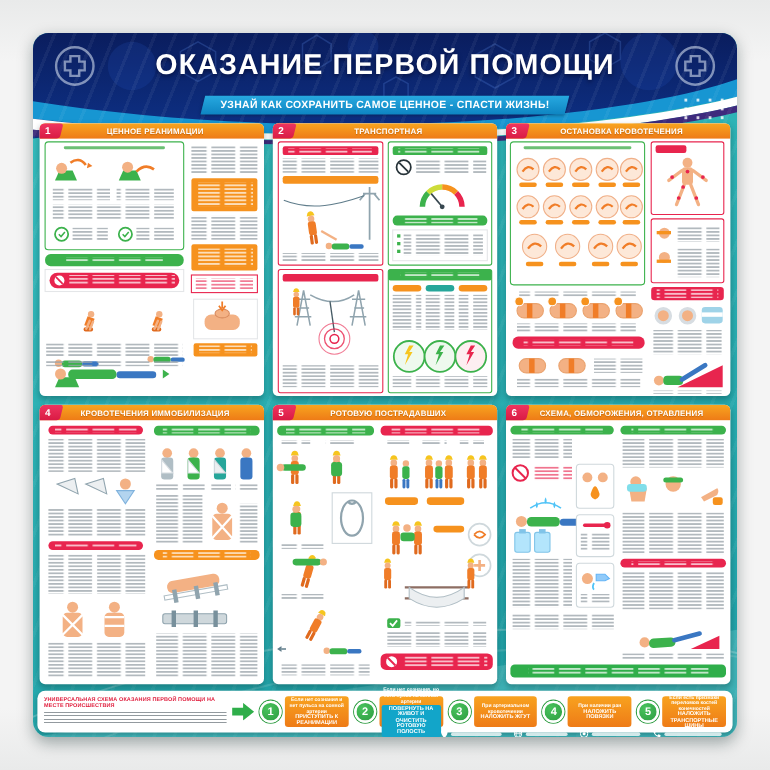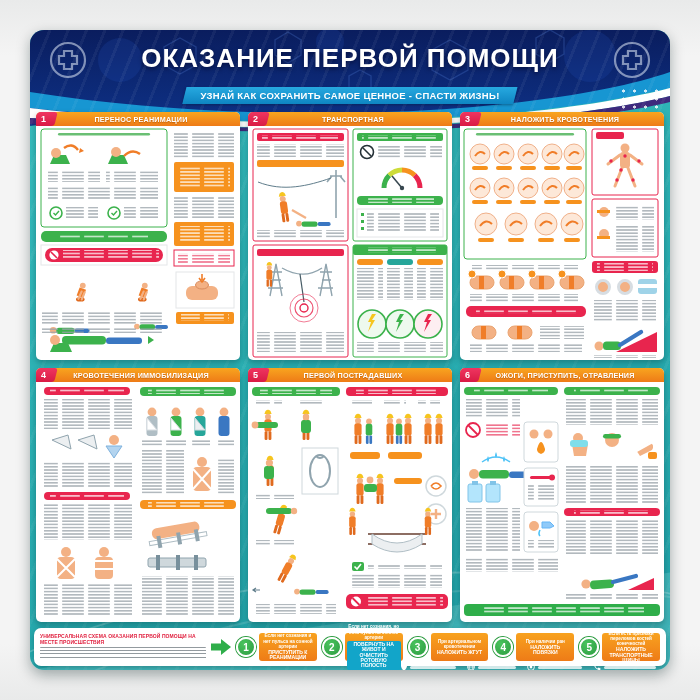--- a/index.html
+++ b/index.html
@@ -142,21 +142,21 @@
 
     <div class="ribbon abs">
       <span>УЗНАЙ КАК СОХРАНИТЬ САМОЕ ЦЕННОЕ - СПАСТИ ЖИЗНЬ!</span>
     </div>
 
     <section class="panel" style="left:6px;top:82px;height:248px;">
       <div class="panel-head">
         <div class="badge">
             <b>1</b>
           </div>
-        <div class="panel-title">ПЕРЕНОС РЕАНИМАЦИИ</div>
+        <div class="panel-title">ЦЕННОЕ РЕАНИМАЦИИ</div>
       </div>
       <div class="panel-body">
         <svg class="art" viewBox="0 0 204 234">
           <rect x="5" y="3" width="126" height="98" rx="3" fill="#fff" stroke="#3cb24c"></rect>
           <rect x="22" y="7" width="92" height="2.6" rx="1.3" fill="#6abf74"></rect>
           <g>
             <path d="M14,38 l20,0 l-4,-9 l-12,0 z" fill="#3cb24c"></path>
             <circle cx="20" cy="27" r="5" fill="#f3b184"></circle>
             <path d="M28,22 q8,-6 14,2" stroke="#f07d28" stroke-width="2.4" fill="none"></path>
             <path d="M44,22 l4,3 l-5,2 z" fill="#f07d28"></path>
@@ -287,21 +287,21 @@
           <rect x="109" y="216" width="86" height="10" fill="url(#gk)"></rect>
         </svg>
       </div>
     </section>
 
     <section class="panel" style="left:430px;top:82px;height:248px;">
       <div class="panel-head">
         <div class="badge">
             <b>3</b>
           </div>
-        <div class="panel-title">НАЛОЖИТЬ КРОВОТЕЧЕНИЯ</div>
+        <div class="panel-title">ОСТАНОВКА КРОВОТЕЧЕНИЯ</div>
       </div>
       <div class="panel-body">
         <svg class="art" viewBox="0 0 204 234">
           <rect x="4" y="3" width="122" height="130" rx="3" fill="#fff" stroke="#3cb24c"></rect>
           <rect x="16" y="7" width="98" height="2.6" rx="1.3" fill="#6abf74"></rect>
           <g>
             <g fill="#fde8d8" stroke="#f0b089">
               <circle cx="20" cy="28" r="10"></circle>
                 <circle cx="44" cy="28" r="10"></circle>
                 <circle cx="68" cy="28" r="10"></circle>
@@ -502,21 +502,21 @@
           <rect x="106" y="194" width="92" height="40" fill="url(#gk)"></rect>
         </svg>
       </div>
     </section>
 
     <section class="panel" style="left:218px;top:338px;height:254px;">
       <div class="panel-head">
         <div class="badge">
             <b>5</b>
           </div>
-        <div class="panel-title">ПЕРВОЙ ПОСТРАДАВШИХ</div>
+        <div class="panel-title">РОТОВУЮ ПОСТРАДАВШИХ</div>
       </div>
       <div class="panel-body">
         <svg class="art" viewBox="0 0 204 240">
           <rect x="4" y="5" width="88" height="9" rx="4" fill="#3cb24c"></rect>
           <rect x="12" y="7" width="72" height="5" fill="url(#gkW)"></rect>
           <rect x="8" y="18" width="26" height="4" fill="url(#gk)"></rect>
             <rect x="48" y="18" width="26" height="4" fill="url(#gk)"></rect>
           <use href="#wkr" x="20" y="58"></use>
           <rect x="8" y="40" width="22" height="6" rx="3" fill="#3cb24c"></rect>
             <circle cx="7" cy="43" r="3.4" fill="#f3b184"></circle>
@@ -589,21 +589,21 @@
           <rect x="117" y="214.5" width="78" height="10" fill="url(#gkW)"></rect>
         </svg>
       </div>
     </section>
 
     <section class="panel" style="left:430px;top:338px;height:254px;">
       <div class="panel-head">
         <div class="badge">
             <b>6</b>
           </div>
-        <div class="panel-title">ОЖОГИ, ПРИСТУПИТЬ, ОТРАВЛЕНИЯ</div>
+        <div class="panel-title">СХЕМА, ОБМОРОЖЕНИЯ, ОТРАВЛЕНИЯ</div>
       </div>
       <div class="panel-body">
         <svg class="art" viewBox="0 0 204 240">
           <rect x="4" y="5" width="94" height="8" rx="4" fill="#3cb24c"></rect>
           <rect x="14" y="7" width="74" height="4" fill="url(#gkW)"></rect>
           <rect x="6" y="17" width="54" height="18" fill="url(#gk)"></rect>
           <circle cx="13" cy="48" r="7" fill="none" stroke="#e8254e" stroke-width="1.8"></circle>
           <path d="M8,43 l10,10" stroke="#e8254e" stroke-width="1.8"></path>
           <rect x="24" y="41" width="36" height="14" fill="url(#gkR)" opacity="0.85"></rect>
           <g>

